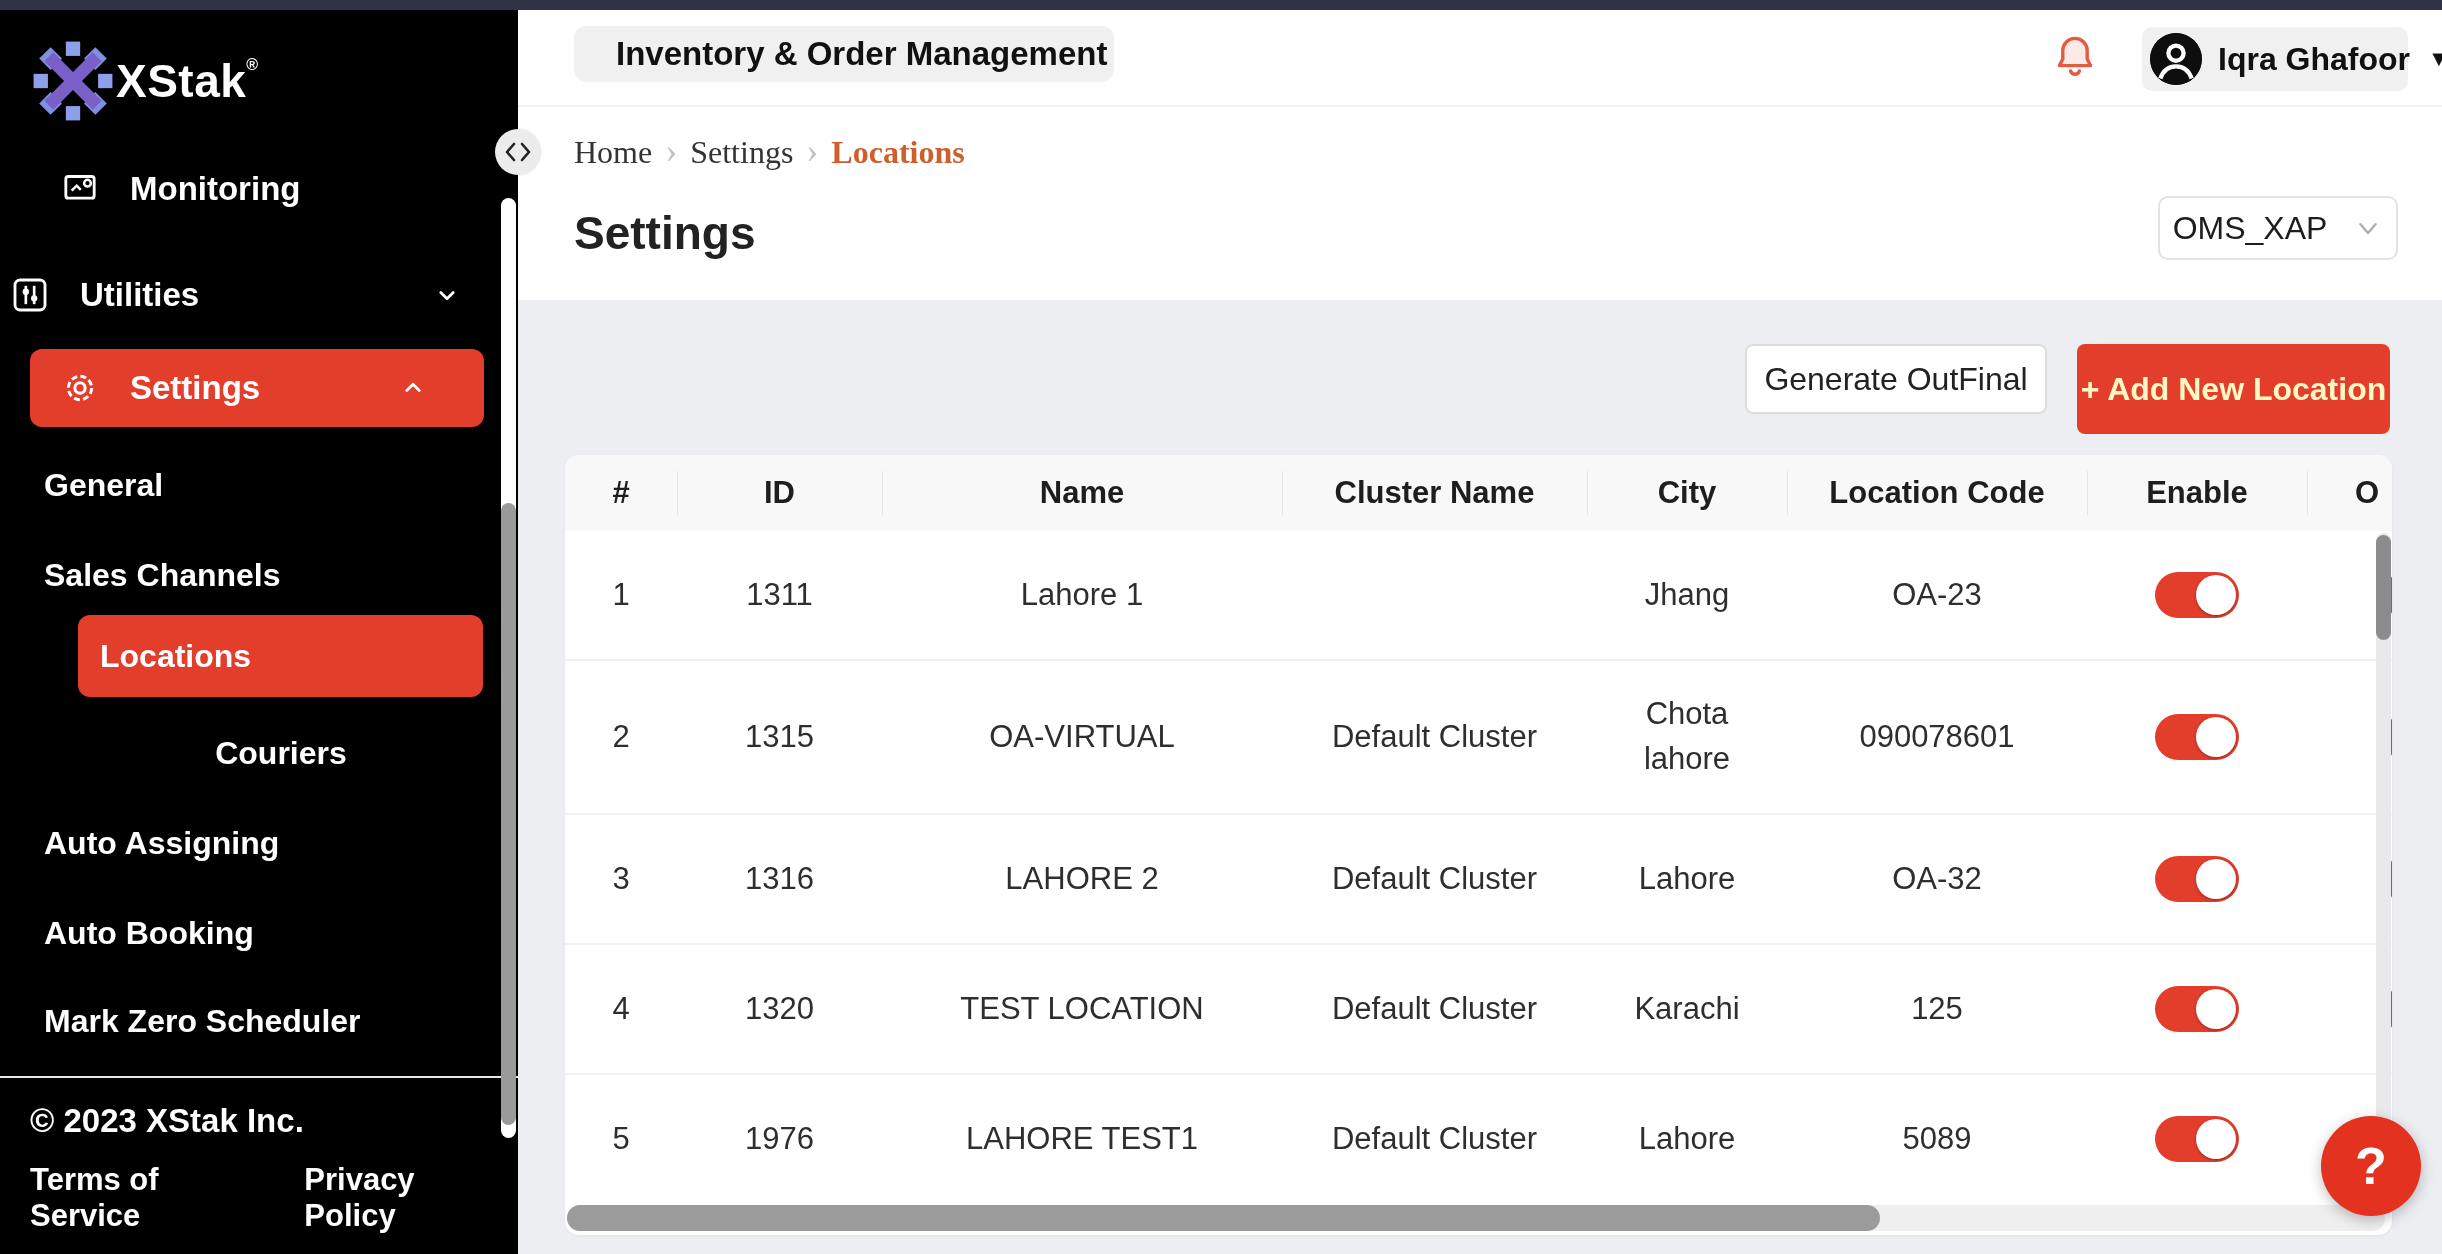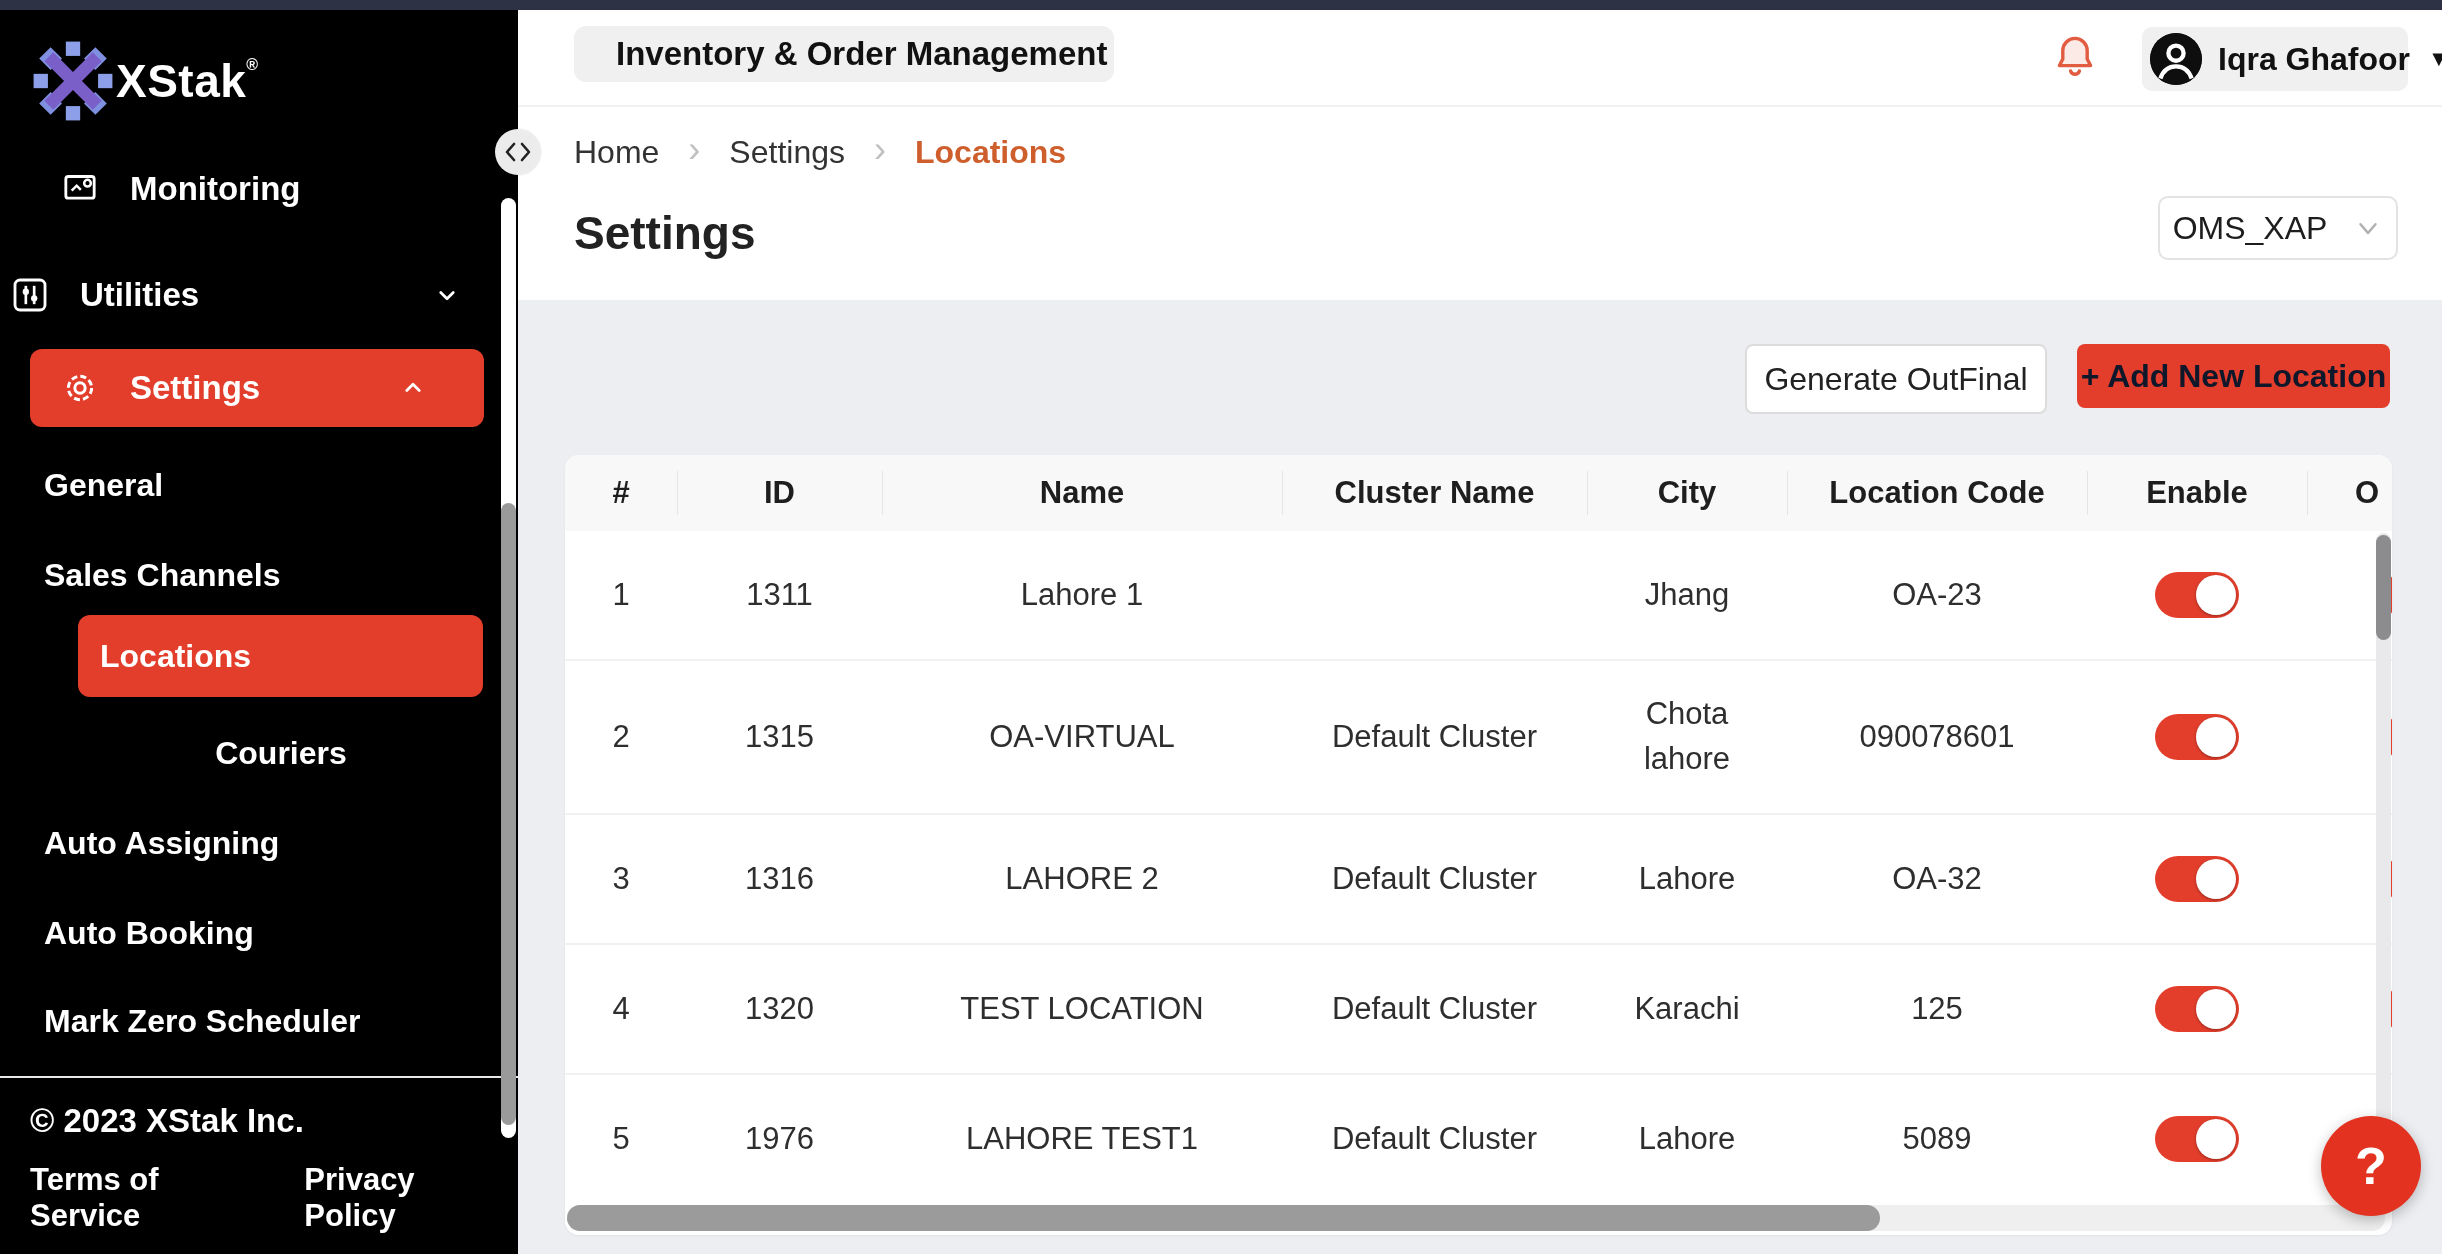--- a/index.html
+++ b/index.html
@@ -59,31 +59,31 @@
   .main-header { position:absolute; left:518px; top:10px; width:1924px; height:290px; background:#fff; }
   .topbar { position:absolute; left:0; top:0; width:100%; height:97px; border-bottom:2px solid #f1f1f2; }
   .app-pill { position:absolute; left:56px; top:16px; height:56px; width:540px; background:#F0F0F0; border-radius:12px; display:flex; align-items:center; padding:0 24px; gap:18px; cursor:pointer; }
   .app-pill .label { font-size:33px; font-weight:700; color:#111; white-space:nowrap; }
   .bell { position:absolute; left:1532px; top:22px; width:50px; height:52px; cursor:pointer; }
   .user-pill { position:absolute; left:1624px; top:17px; width:266px; height:64px; background:#F0F0F0; border-radius:10px; display:flex; align-items:center; gap:16px; padding:0 16px 0 8px; cursor:pointer; }
   .avatar { width:52px; height:52px; border-radius:50%; background:#0e0e0e; overflow:hidden; flex:0 0 auto; }
   .user-name { font-size:32px; font-weight:700; color:#111; white-space:nowrap; }
   .user-caret { font-size:22px; color:#111; margin-left:2px; }
 
-  .breadcrumb { position:absolute; left:56px; top:124px; display:flex; align-items:center; gap:29px; font-size:32px; color:#333; }
+  .breadcrumb { position:absolute; left:56px; top:124px; display:flex; align-items:center; gap:13px; font-size:32px; color:#333;font-family:Liberation Serif, serif; }
   .breadcrumb .sep { color:#c0c0c0; font-size:36px; line-height:1; transform:translateY(-3px); }
   .breadcrumb .crumb { cursor:pointer; }
   .breadcrumb .current { color:var(--bc-active); font-weight:600; }
 
   .page-title { position:absolute; left:56px; top:196px; font-size:46px; font-weight:700; color:#222; }
   .workspace-select { position:absolute; right:44px; top:186px; width:240px; height:64px; background:#fff; border:2px solid #e3e3e3; border-radius:10px; display:flex; align-items:center; justify-content:center; gap:26px; font-size:32px; color:#1d1d1d; cursor:pointer; }
 
   
   .btn-row-generate { position:absolute; left:1745px; top:344px; width:302px; height:70px; background:#fff; border:2px solid #dcdcdc; border-radius:8px; font-size:32px; color:#222; display:flex; align-items:center; justify-content:center; cursor:pointer; }
-  .btn-row-add { position:absolute; left:2077px; top:344px; width:313px; height:64px; background:var(--accent); border:none; border-radius:8px; font-size:32px; font-weight:600; color:#0f172a; display:flex; align-items:center; justify-content:center; cursor:pointer;text-align:center; }
+  .btn-row-add { position:absolute; left:2077px; top:344px; width:313px; height:90px; background:var(--accent); border:none; border-radius:8px; font-size:32px; font-weight:600; color:#fef9c3; display:flex; align-items:center; justify-content:center; cursor:pointer;text-align:center; }
 
   
   .table-card { position:absolute; left:565px; top:455px; width:1827px; height:780px; background:#fff; border-radius:14px; overflow:hidden; box-shadow:0 1px 3px rgba(0,0,0,.05); }
   .tgrid { width:1862px; }
   .t-head { display:grid; grid-template-columns:112px 205px 400px 305px 200px 300px 220px 120px; height:76px; background:#F8F8F9; }
   .h-cell { position:relative; display:flex; align-items:center; justify-content:center; font-size:31px; font-weight:700; color:#1e1e1e; }
   .h-cell:not(:first-child)::before { content:""; position:absolute; left:0; top:16px; width:1px; height:44px; background:#e5e5e6; }
   .t-row { display:grid; grid-template-columns:112px 205px 400px 305px 200px 300px 220px 120px; border-top:2px solid #f1f1f2; background:#fff; }
   .t-row:first-of-type { border-top:none; }
   .t-row.r1 { height:128px; } .t-row.r2 { height:154px; } .t-row.r3,.t-row.r4,.t-row.r5 { height:130px; }

